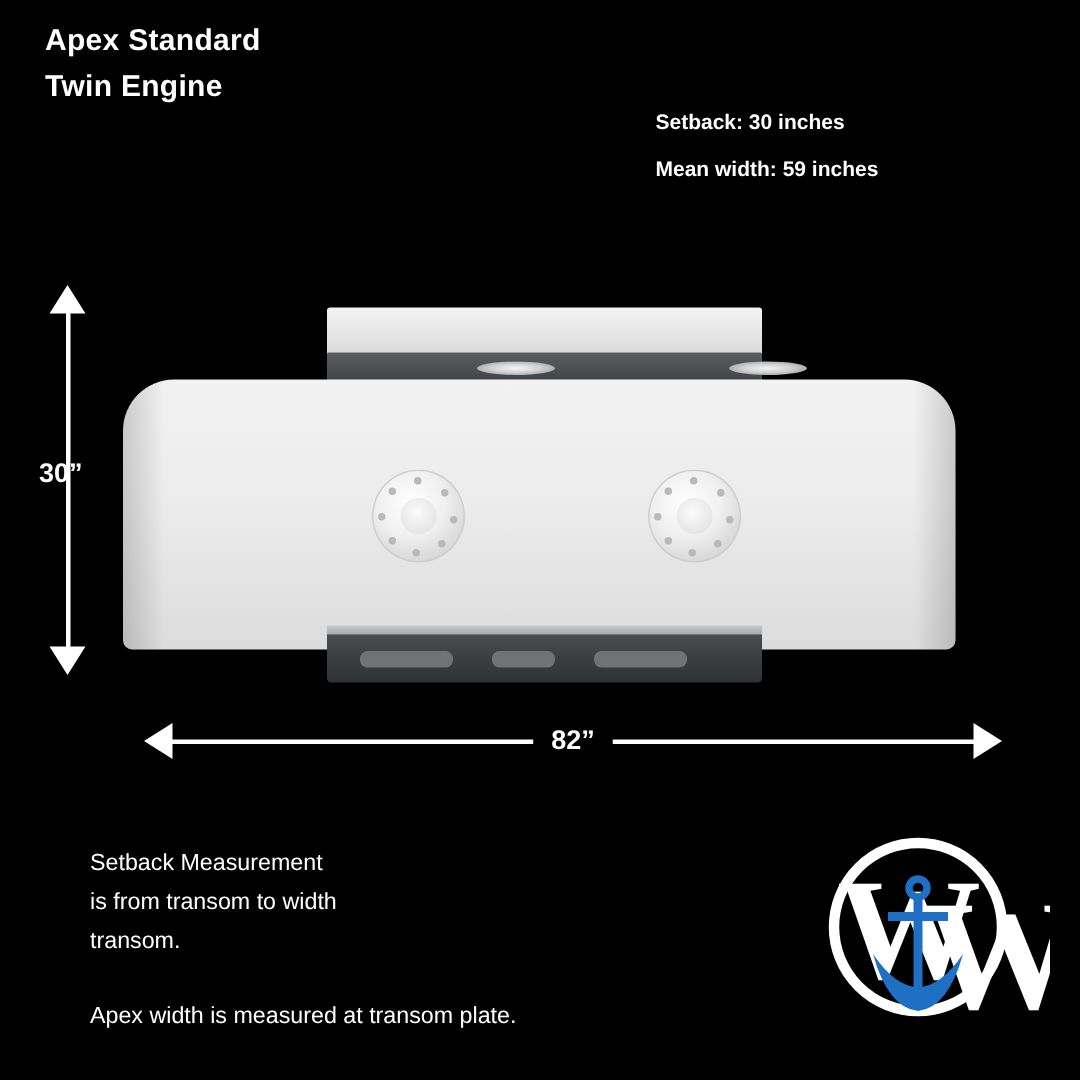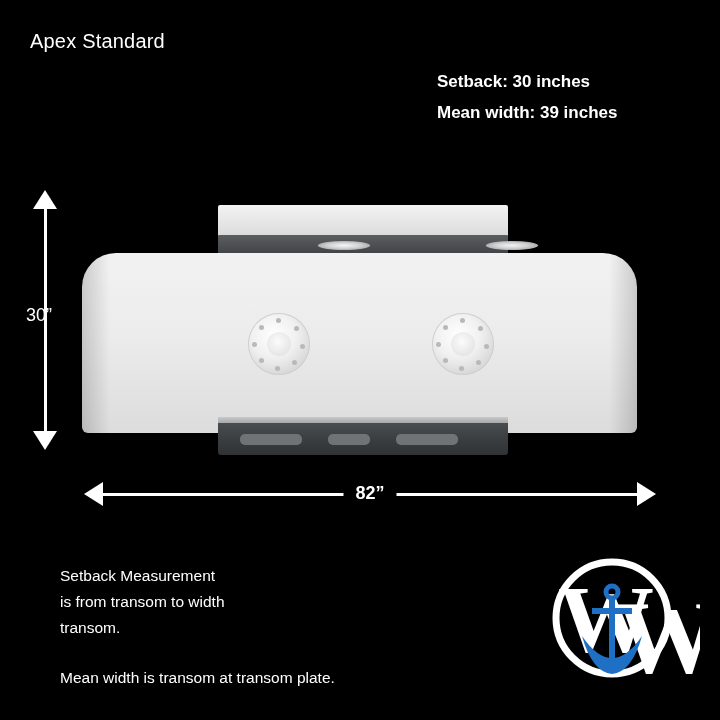--- a/index.html
+++ b/index.html
@@ -14,34 +14,34 @@
     background: #000000;
     overflow: hidden;
     font-family: "Liberation Sans", sans-serif;
     color: #ffffff;
   }
 
   
   #title-block {
     position: absolute;
     left: 30px;
-    top: 26px;
-    font-weight: normal;
+    top: 12px;
+    font-weight: bold;
     font-size: 20px;
     line-height: 31px;
     letter-spacing: 0.2px;
   }
   #title-block div { white-space: pre; }
 
   #specs-block {
     position: absolute;
     left: 437px;
     top: 66px;
     font-weight: bold;
-    font-size: 17px;
+    font-size: 14px;
     line-height: 31px;
   }
 
   
   #product {
     position: absolute;
     left: 70px;
     top: 195px;
     width: 580px;
     height: 270px;
@@ -178,27 +178,27 @@
     border-left: 12px solid transparent;
     border-right: 12px solid transparent;
   }
   #v-dim .cap-top { top: 0; border-bottom: 19px solid #ffffff; }
   #v-dim .cap-bot { bottom: 0; border-top: 19px solid #ffffff; }
 
   #v-dim-label {
     position: absolute;
     left: 26px;
     top: 305px;
-    font-weight: normal;
+    font-weight: bold;
     font-size: 18px;
   }
 
   #h-dim {
     position: absolute;
-    left: 84px;
+    left: 96px;
     top: 482px;
     width: 572px;
     height: 24px;
   }
   #h-dim .line {
     position: absolute;
     top: 11px; left: 16px;
     height: 3px; width: 540px;
     background: #ffffff;
   }
@@ -248,25 +248,26 @@
     height: 165px;
   }
 </style>
 </head>
 <body>
 
 <div id="page">
 
   <div id="title-block">
     <div>Apex Standard</div>
+    <div>Twin Engine</div>
   </div>
 
   <div id="specs-block">
     <div>Setback: 30 inches</div>
-    <div>Mean width: 39 inches</div>
+    <div>Mean width: 59 inches</div>
   </div>
 
   <div id="product">
     <div class="top-plate"></div>
     <div class="top-plate-dark">
       <div class="tp-light l1"></div>
       <div class="tp-light l2"></div>
     </div>
 
     <div class="main-body"></div>
@@ -318,21 +319,21 @@
     <div class="cap-right"></div>
     <div id="h-dim-label">82”</div>
   </div>
 
   <div id="note-1">
     <div>Setback Measurement</div>
     <div>is from transom to width</div>
     <div>transom.</div>
   </div>
   <div id="note-2">
-    <div>Mean width is transom at transom plate.</div>
+    <div>Apex width is measured at transom plate.</div>
   </div>
 
   <div id="logo">
     <svg width="180" height="165" viewBox="0 0 180 165">
       <circle cx="92" cy="78" r="56" fill="none" stroke="#ffffff" stroke-width="7"></circle>
 
       <text x="38" y="112" font-family="'Liberation Serif', serif" font-size="96" font-weight="bold" fill="#ffffff">W</text>
 
       <text x="96" y="132" font-family="'Liberation Serif', serif" font-size="104" font-weight="bold" fill="#ffffff">W</text>
 

